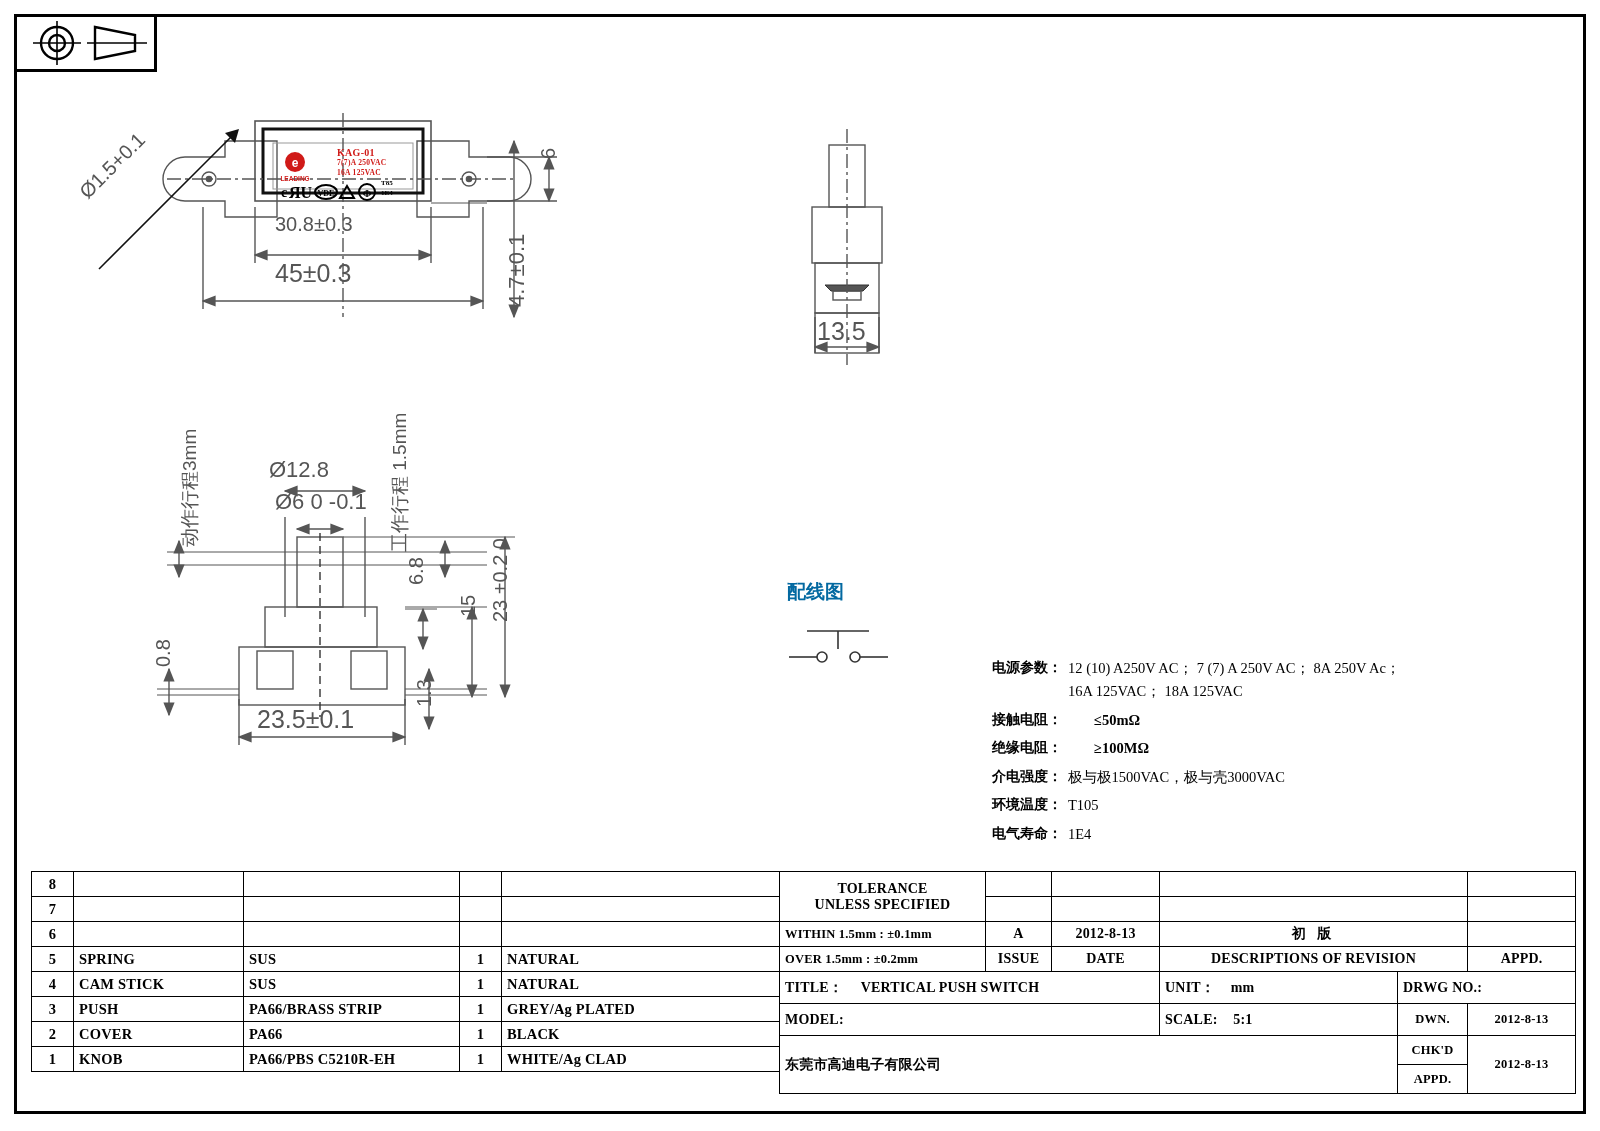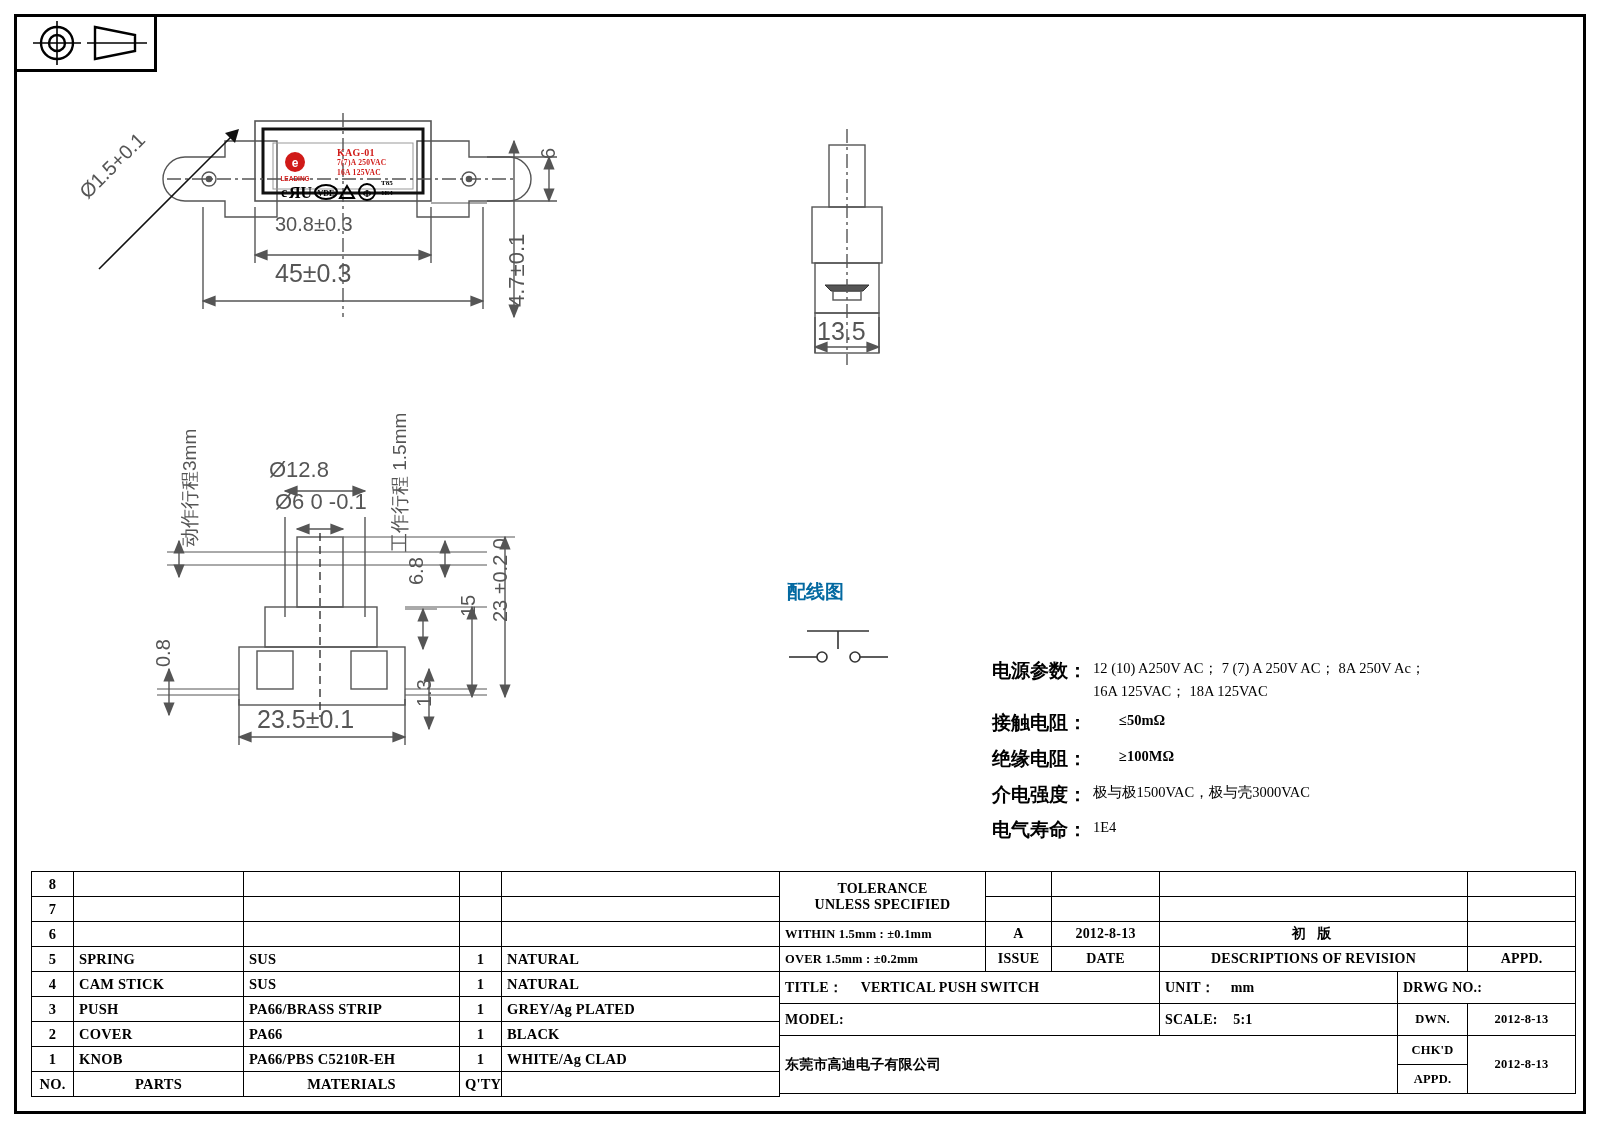--- a/index.html
+++ b/index.html
@@ -16,21 +16,21 @@
   
   .draw{position:absolute;left:0;top:0;width:1572px;height:1100px;pointer-events:none;}
 
   
   .label-red{position:absolute;color:#d01a18;font-weight:bold;letter-spacing:.3px;}
 
   
   .spec{position:absolute;left:975px;top:640px;width:430px;font-size:15.5px;line-height:1.62;}
   .spec table{border-collapse:collapse;}
   .spec td{vertical-align:top;padding:0 0 5px 0;white-space:nowrap;}
-  .spec td.k{font-family:Liberation Mono, monospace;font-weight:bold;font-size:19px;
+  .spec td.k{font-family:Liberation Mono, monospace;font-weight:bold;font-size:14px;
              padding-right:6px;letter-spacing:0px;}
   .spec td.v{font-size:14.5px;}
   .spec .big{font-weight:bold;font-size:17px;}
 
   .wire-title{position:absolute;left:770px;top:562px;font-size:19px;
               font-family:"Liberation Sans",sans-serif;font-weight:bold;color:#0369a1;}
 
   
   .tbl{position:absolute;border-collapse:collapse;table-layout:fixed;}
   .tbl td{border:1.6px solid #000;font-size:14.5px;font-weight:bold;
@@ -239,20 +239,24 @@
       </tr>
       <tr>
         <td class="k cn">绝缘电阻：</td>
         <td class="v big" style="padding-left:26px;">≥100MΩ</td>
       </tr>
       <tr>
         <td class="k cn">介电强度：</td>
         <td class="v cn">极与极1500VAC，极与壳3000VAC</td>
       </tr>
       <tr>
+        <td class="k cn">环境温度：</td>
+        <td class="v">T105</td>
+      </tr>
+      <tr>
         <td class="k cn">电气寿命：</td>
         <td class="v">1E4</td>
       </tr>
     </tbody>
       </table>
   </div>
 
   <table class="tbl" id="parts-table">
     <colgroup>
       <col style="width:42px">
@@ -310,27 +314,20 @@
         <td>PA66</td>
         <td class="c">1</td>
         <td>BLACK</td>
       </tr>
       <tr>
         <td class="c">1</td>
         <td>KNOB</td>
         <td>PA66/PBS C5210R-EH</td>
         <td class="c">1</td>
         <td>WHITE/Ag CLAD</td>
-      </tr>
-      <tr>
-        <td class="c">NO.</td>
-        <td class="c">PARTS</td>
-        <td class="c">MATERIALS</td>
-        <td class="c">Q'TY</td>
-        <td></td>
       </tr>
     </tbody>
   </table>
 
   <table class="tbl" id="title-block">
     <colgroup>
       <col style="width:46px">
         <col style="width:160px">
         <col style="width:66px">
       <col style="width:108px">

